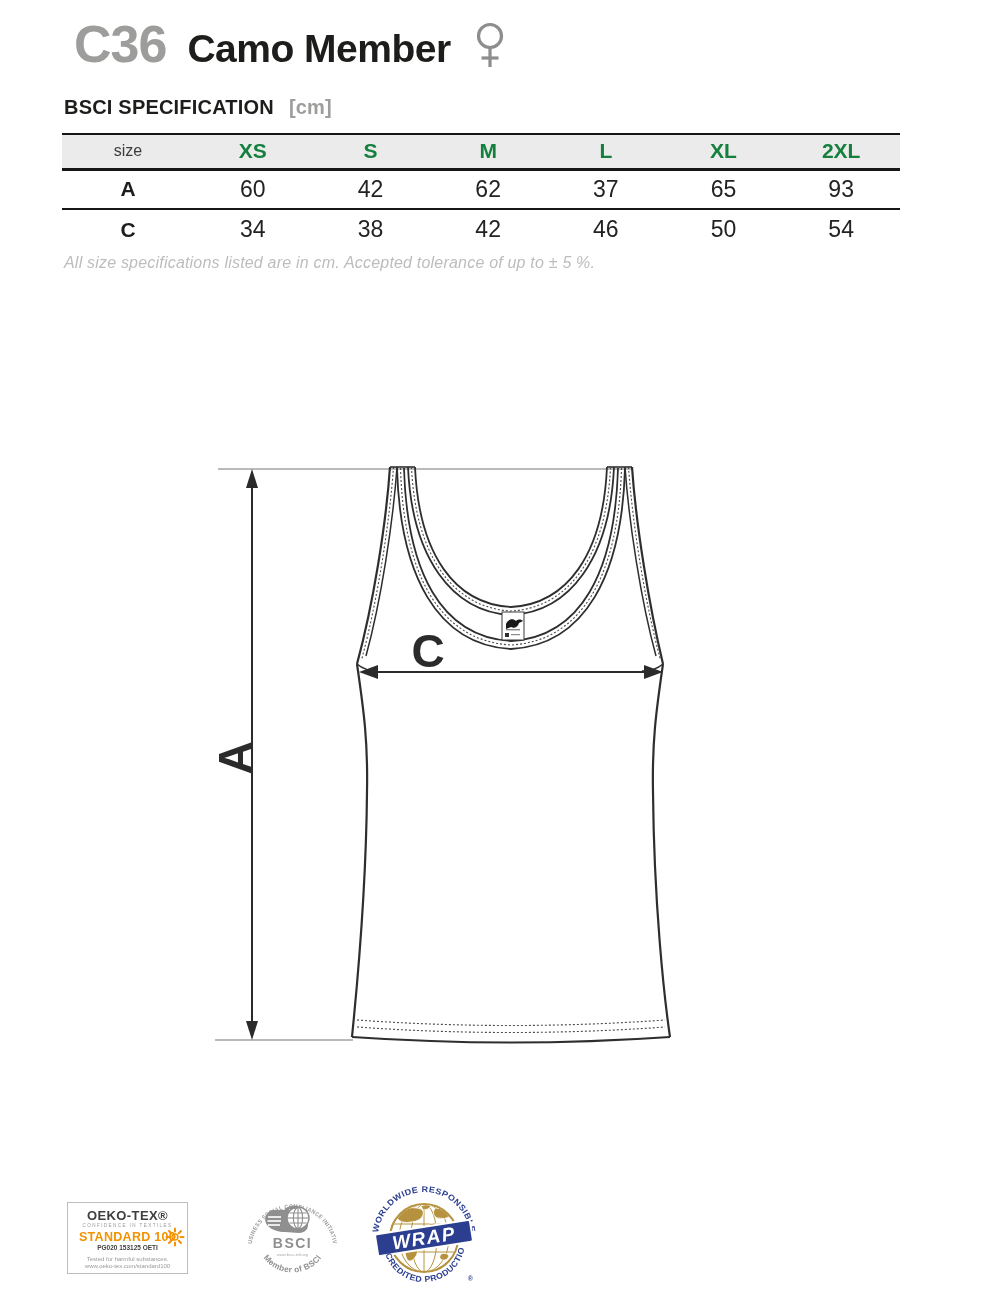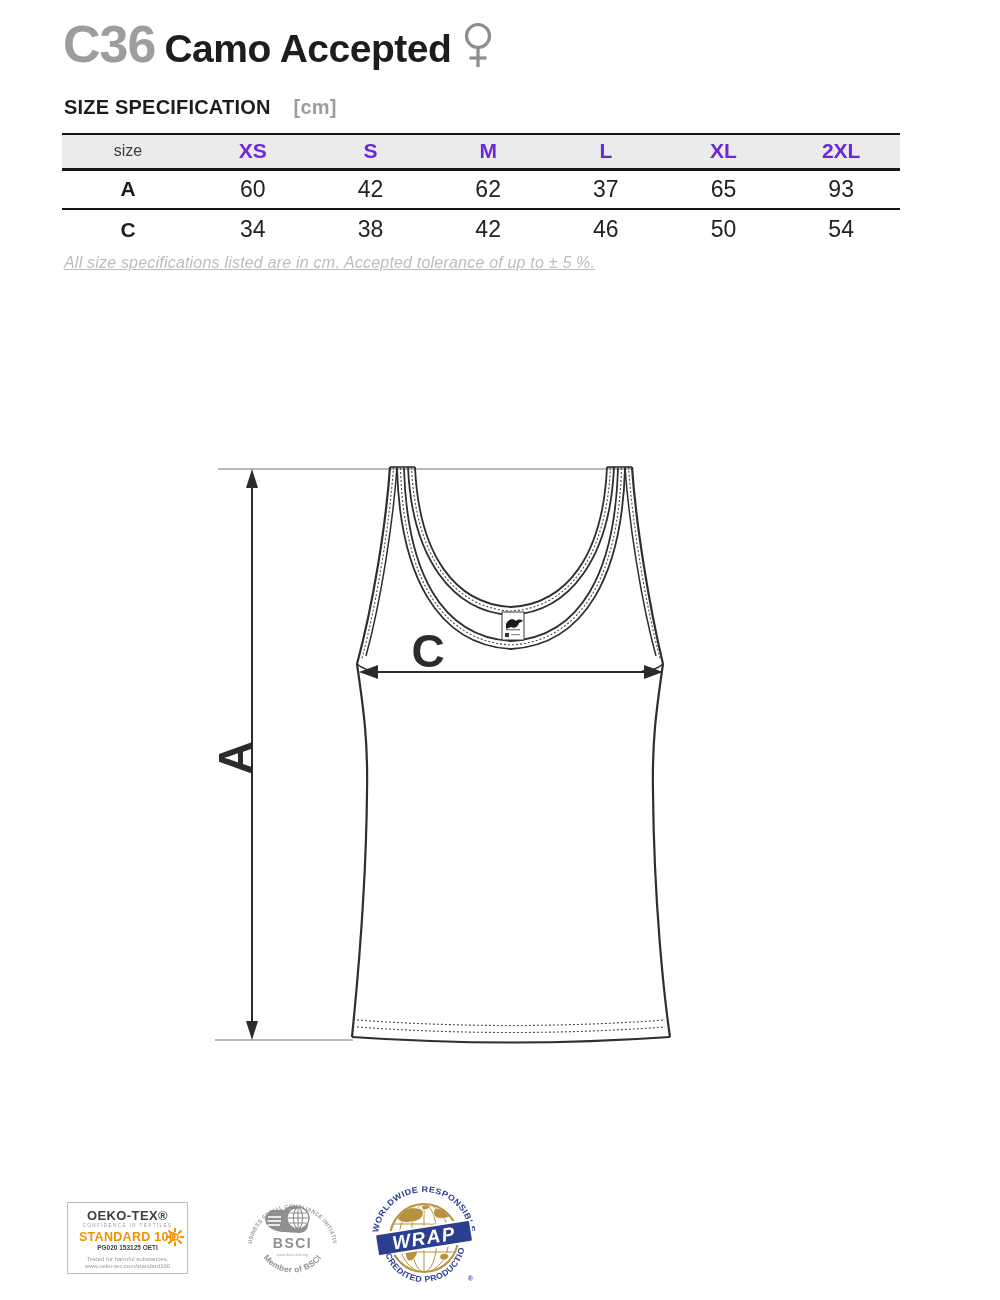--- a/index.html
+++ b/index.html
@@ -1,46 +1,46 @@
 <!DOCTYPE html>
 <html><head>
 <meta charset="utf-8">
 <style>
   * { margin:0; padding:0; box-sizing:border-box; }
   html,body { width:1000px; height:1300px; background:#ffffff;
     font-family:"Liberation Sans", sans-serif; color:#1f1f1f; position:relative; }
 
   
-  .title-row { position:absolute; left:63px; top:14px; display:flex; align-items:baseline; gap:9px; }
+  .title-row { position:absolute; left:74px; top:14px; display:flex; align-items:baseline; gap:21px; }
   .code { font-size:52px; font-weight:800; color:#9d9d9c; letter-spacing:-1px; line-height:1; }
   .name { font-size:39px; font-weight:800; color:#1d1d1b; letter-spacing:-0.5px; line-height:1; }
   .female-svg { position:relative; top:8px; margin-left:2px; }
 
   .spec-row { position:absolute; left:64px; top:96px; font-size:20px; font-weight:800;
     color:#1d1d1b; letter-spacing:0.2px; }
-  .spec-row .unit { color:#9d9d9c; margin-left:23px; }
+  .spec-row .unit { color:#9d9d9c; margin-left:15px; }
 
   
   table.size-table { position:absolute; left:62px; top:133px; width:838px;
     border-collapse:collapse; table-layout:fixed;
     border-top:2px solid #161616; }
   table.size-table thead th { background:#ebebeb; height:35px;
-    border-bottom:3px solid #161616; font-size:21px; font-weight:700; color:#6d28d9;
+    border-bottom:3px solid #161616; font-size:21px; font-weight:700; color:#15803d;
     text-align:center; vertical-align:middle; }
   table.size-table thead th.corner { font-weight:400; font-size:16px; color:#3c3c3c; }
   table.size-table tbody th { font-size:21px; font-weight:800; color:#1d1d1b;
     text-align:center; vertical-align:middle; }
   table.size-table tbody td { font-size:23px; font-weight:400; color:#222;
     text-align:center; vertical-align:middle; }
   table.size-table tbody tr { height:40px; }
   table.size-table tbody tr.row-a th, table.size-table tbody tr.row-a td
     { border-bottom:2px solid #161616; }
 
   .note { position:absolute; left:64px; top:254px; font-size:16px; font-style:italic;
-    color:#bdbdbd; letter-spacing:0.2px;text-decoration:underline; }
+    color:#bdbdbd; letter-spacing:0.2px; }
 
   
   svg.diagram { position:absolute; left:0; top:0; }
   svg.diagram text.dim { font-family:"Liberation Sans", sans-serif; font-size:46px;
     font-weight:600; fill:#2b2b2b; }
 
   
   .oeko { position:absolute; left:67px; top:1202px; width:121px; height:72px;
     border:1px solid #bdbdbd; text-align:center; padding-top:6px; background:#fff; }
   .oeko .brand  { font-size:13px; font-weight:800; color:#3f3f3e; letter-spacing:0.4px; line-height:1; }
@@ -59,30 +59,30 @@
   .wrap-arc { font-size:8.3px; font-weight:800; fill:#2b3e8f; letter-spacing:0.4px; }
   .wrap-banner-text { font-size:19px; font-weight:800; font-style:italic; fill:#ffffff;
     letter-spacing:1.5px; }
   .wrap-reg { font-size:6.5px; fill:#2b3e8f; font-weight:700; }
 </style>
 </head>
 <body>
 
 <div class="title-row">
   <span class="code">C36</span>
-  <span class="name">Camo Accepted</span>
+  <span class="name">Camo Member</span>
   <svg class="female-svg" width="32" height="48" viewBox="0 0 32 48">
     <circle cx="16" cy="14" r="11.5" fill="none" stroke="#8d8d8d" stroke-width="3.2"></circle>
     <line x1="16" y1="25.5" x2="16" y2="45" stroke="#8d8d8d" stroke-width="3.2"></line>
     <line x1="7.5" y1="36" x2="24.5" y2="36" stroke="#8d8d8d" stroke-width="3.2"></line>
   </svg>
 </div>
 
 <div class="spec-row">
-  <span>SIZE SPECIFICATION</span><span class="unit">[cm]</span>
+  <span>BSCI SPECIFICATION</span><span class="unit">[cm]</span>
 </div>
 
 <table class="size-table">
   <colgroup>
       <col style="width:132px">
       <col>
       <col>
       <col>
       <col>
       <col>

